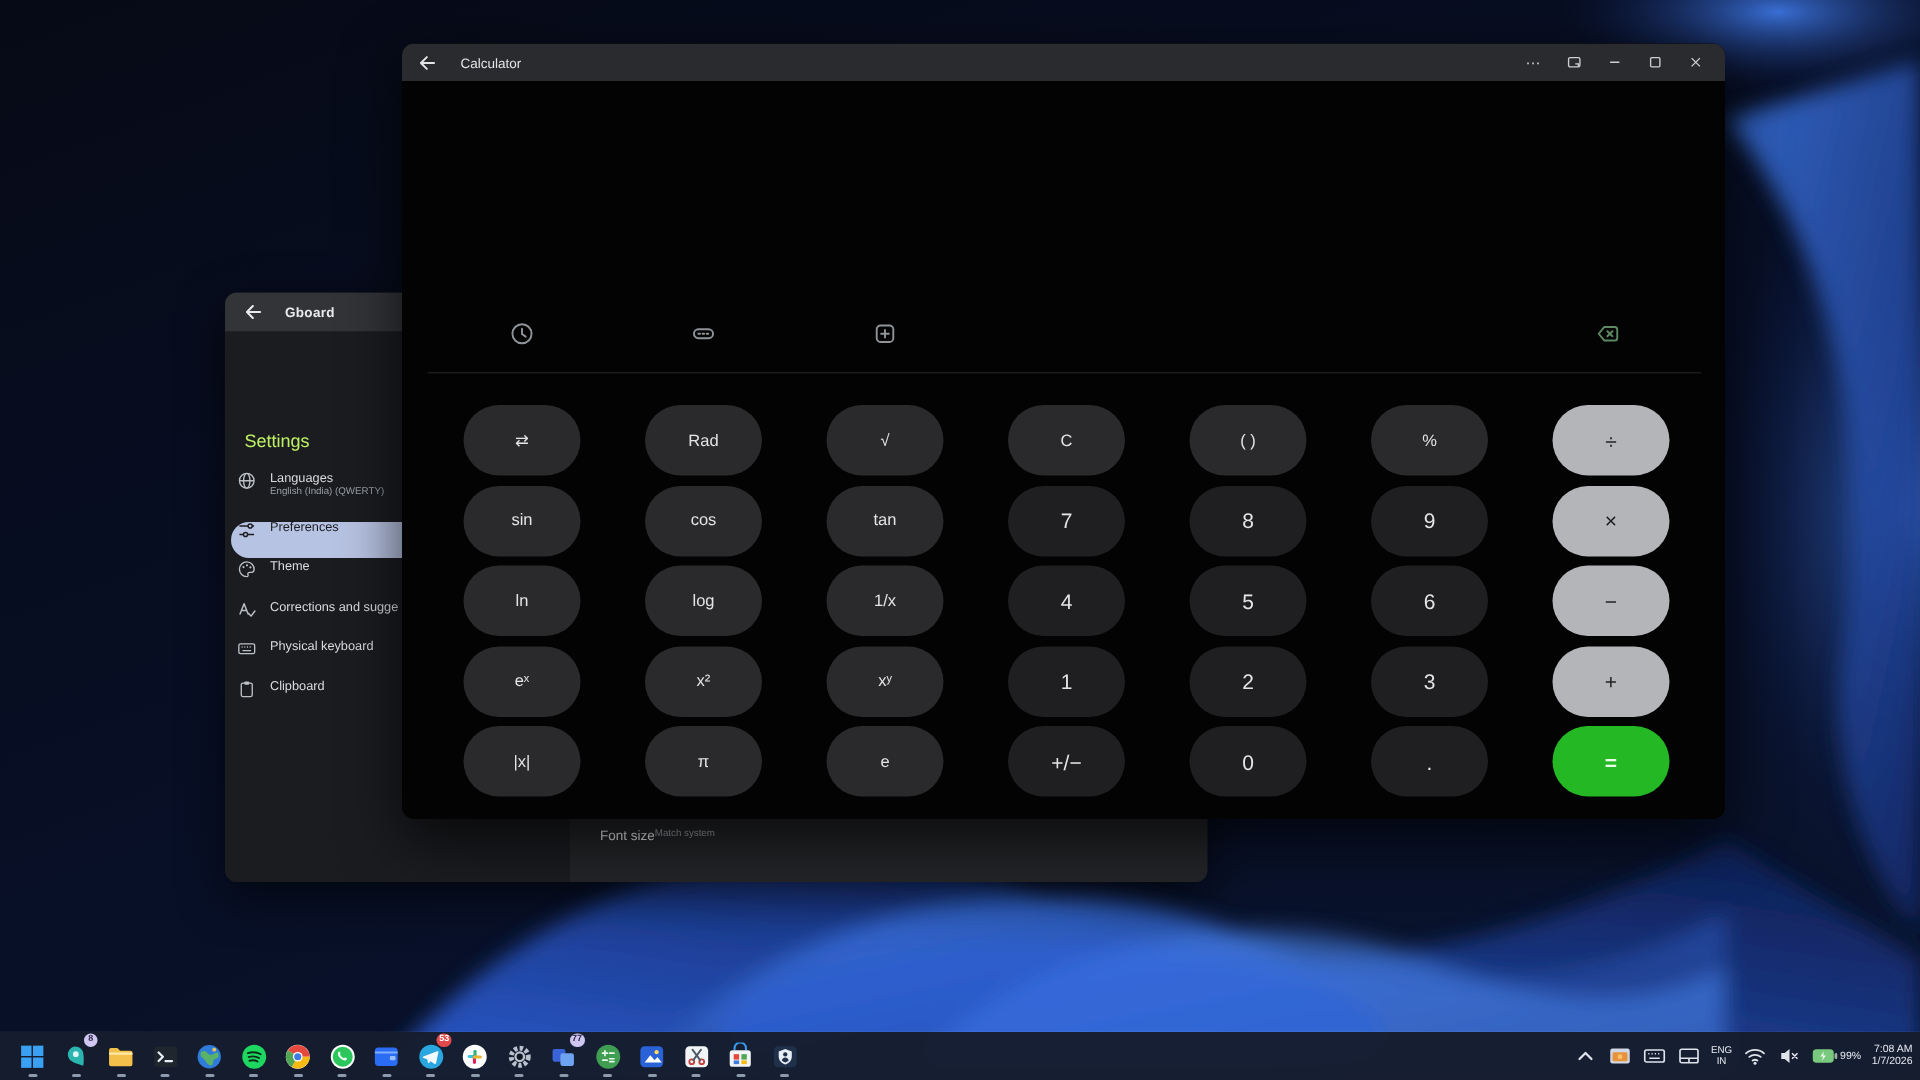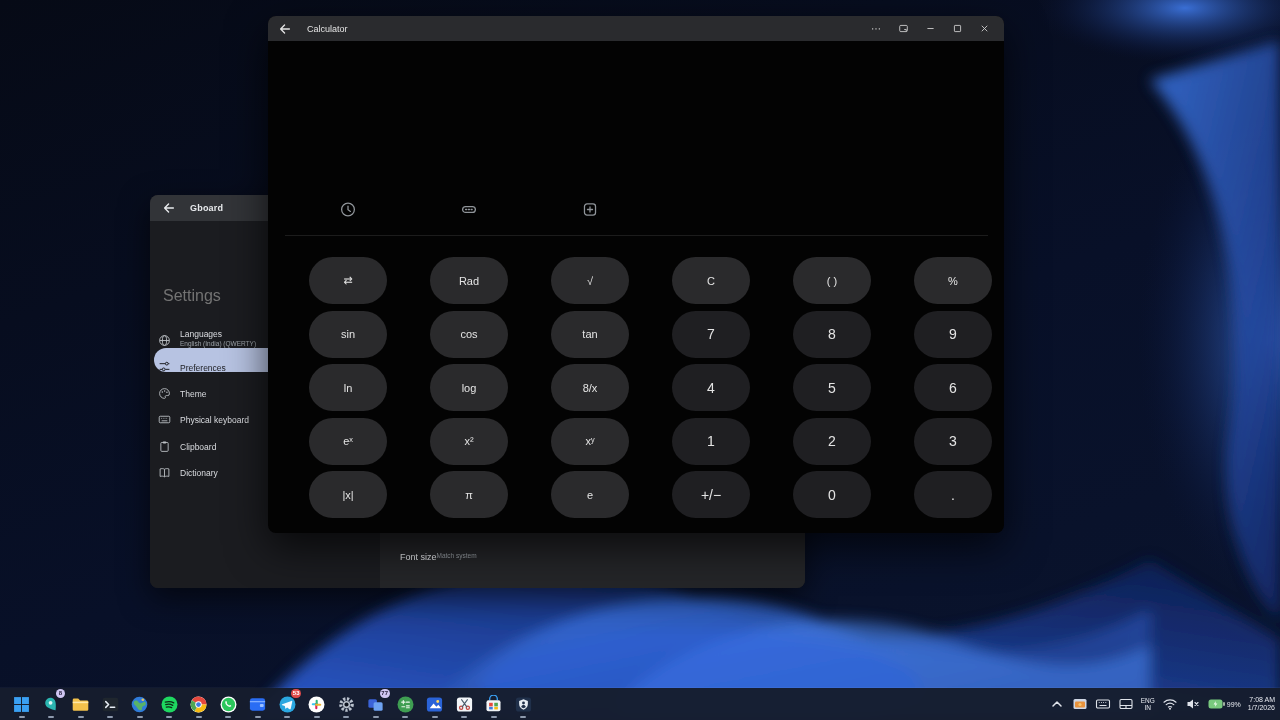--- a/index.html
+++ b/index.html
@@ -10,37 +10,37 @@
 
   
   .gboard{position:absolute;left:150px;top:195px;width:655px;height:393px;
     border-radius:8px;background:#1d1e22;box-shadow:0 10px 30px rgba(0,0,0,.6);overflow:hidden;z-index:2;}
   .gb-titlebar{height:26px;background:#323438;display:flex;align-items:center;gap:14px;padding:0 12px;}
   .gb-titlebar .back{color:#e8eaed;width:14px;height:14px;}
   .gb-title{color:#e8eaed;font-size:9px;font-weight:700;letter-spacing:.2px;}
   .gb-body{position:absolute;top:26px;left:0;right:0;bottom:0;display:flex;}
   .gb-side{width:230px;background:#1b1c20;position:relative;}
   .gb-content{flex:1;background:#242528;position:relative;}
-  .gb-heading{position:absolute;left:13px;top:66px;color:#737373;font-size:16px;font-weight:500;}
+  .gb-heading{position:absolute;left:13px;top:66px;color:#bef264;font-size:12px;font-weight:500;}
   .gb-list{position:absolute;left:0;right:0;top:93px;display:flex;flex-direction:column;}
-  .gb-item{display:flex;align-items:flex-end;height:26.4px;padding:0 6px 0 8px;position:relative;color:#dadce0;}
+  .gb-item{display:flex;align-items:flex-start;height:26.4px;padding:0 6px 0 8px;position:relative;color:#dadce0;}
   .gb-item.two{height:33px;}
   .gb-item .gicon{width:13px;height:13px;margin:0 9px 0 0;color:#bdc1c6;flex:0 0 auto;display:flex;}
   .gb-item .txt{display:flex;flex-direction:column;line-height:1.15;}
   .gb-item .lbl{font-size:8.5px;white-space:nowrap;}
   .gb-item .sub{font-size:6.5px;color:#9aa0a6;white-space:nowrap;}
   .gb-item.selected::before{content:"";position:absolute;left:4px;top:1px;bottom:1px;width:220px;
     background:var(--sel,#b7c3e2);border-radius:14px;}
   .gb-item.selected .gicon,.gb-item.selected .lbl{position:relative;color:#1c1d21;}
   .gb-detail{position:absolute;left:20px;top:331px;display:flex;line-height:1.3;}
   .gb-detail .t1{color:#e8eaed;font-size:9px;}
   .gb-detail .t2{color:#9aa0a6;font-size:6.5px;}
 
   
-  .calc{position:absolute;left:268px;top:16px;width:736px;height:517px;border-radius:8px;
+  .calc{position:absolute;left:268px;top:29px;width:882px;height:517px;border-radius:8px;
     background:#030303;box-shadow:0 14px 40px rgba(0,0,0,.7);overflow:hidden;z-index:3;}
   .calc-titlebar{height:25px;background:#2a2b2e;display:flex;align-items:center;padding:0 10px;}
   .calc-back{width:14px;height:14px;color:#e4e4e4;margin-right:15px;}
   .calc-title{color:#e4e4e4;font-size:9px;}
   .calc-controls{margin-left:auto;display:flex;align-items:center;gap:7px;}
   .cbtn{width:20px;height:18px;display:flex;align-items:center;justify-content:center;color:#cfcfcf;font-size:10px;}
   .cbtn svg{width:11px;height:11px;}
   .calc-toolrow{position:absolute;top:185px;left:0;right:0;height:18px;}
   .tool{position:absolute;transform:translateX(-50%);width:17px;height:17px;color:#8f9499;display:flex;}
   .tool.green{color:#5d8a63;}
@@ -153,49 +153,49 @@
                   <circle cx="8.2" cy="4.8" r=".9" fill="currentColor" stroke="none"></circle>
                   <circle cx="11" cy="6.4" r=".9" fill="currentColor" stroke="none"></circle>
                 </svg>
               </span>
               <span class="txt">
                 <span class="lbl">Theme</span>
               </span>
             </div>
             <div class="gb-item">
               <span class="gicon">
+                <svg viewBox="0 0 16 16" fill="none" stroke="currentColor" stroke-width="1.2" stroke-linecap="round" stroke-linejoin="round">
+                  <path d="M2.5 11.5L5.8 3l3.3 8.5M3.8 8.7h4"></path>
+                  <path d="M9.5 11l2 2.2 3.2-4.2"></path>
+                </svg>
+              </span>
+              <span class="txt">
+                <span class="lbl">Corrections and sugge</span>
+              </span>
+            </div>
+            <div class="gb-item">
+              <span class="gicon">
                 <svg viewBox="0 0 16 16" fill="none" stroke="currentColor" stroke-width="1.1">
                   <rect x="1.5" y="4" width="13" height="8" rx="1.3"></rect>
                   <path d="M3.8 6.6h.8M6 6.6h.8M8.2 6.6h.8M10.4 6.6h.8M4.5 9.6h7"></path>
                 </svg>
               </span>
               <span class="txt">
                 <span class="lbl">Physical keyboard</span>
               </span>
             </div>
             <div class="gb-item">
               <span class="gicon">
                 <svg viewBox="0 0 16 16" fill="none" stroke="currentColor" stroke-width="1.1">
                   <rect x="3.5" y="3" width="9" height="11" rx="1.2"></rect>
                   <rect x="6" y="1.7" width="4" height="2.6" rx=".8" fill="currentColor" stroke="none"></rect>
                 </svg>
               </span>
               <span class="txt">
                 <span class="lbl">Clipboard</span>
-              </span>
-            </div>
-            <div class="gb-item">
-              <span class="gicon">
-                <svg viewBox="0 0 16 16" fill="none" stroke="currentColor" stroke-width="1.1">
-                  <path d="M8 4C6.6 3 4.2 3 2.6 3.6v9.2C4.2 12.3 6.6 12.3 8 13.3c1.4-1 3.8-1 5.4-.5V3.6C11.8 3 9.4 3 8 4z"></path>
-                  <path d="M8 4v9.3"></path>
-                </svg>
-              </span>
-              <span class="txt">
-                <span class="lbl">Dictionary</span>
               </span>
             </div>
             <div class="gb-item"></div>
           </div>
     </div>
     <div class="gb-content">
       <div class="gb-detail">
         <span class="t1">Font size</span>
         <span class="t2">Match system</span>
       </div>
@@ -275,21 +275,21 @@
         <div class="btn op">÷</div>
         <div class="btn fn">sin</div>
         <div class="btn fn">cos</div>
         <div class="btn fn">tan</div>
         <div class="btn num">7</div>
         <div class="btn num">8</div>
         <div class="btn num">9</div>
         <div class="btn op">×</div>
         <div class="btn fn">ln</div>
         <div class="btn fn">log</div>
-        <div class="btn fn">8/x</div>
+        <div class="btn fn">1/x</div>
         <div class="btn num">4</div>
         <div class="btn num">5</div>
         <div class="btn num">6</div>
         <div class="btn op">−</div>
         <div class="btn fn">eˣ</div>
         <div class="btn fn">x²</div>
         <div class="btn fn">xʸ</div>
         <div class="btn num">1</div>
         <div class="btn num">2</div>
         <div class="btn num">3</div>

